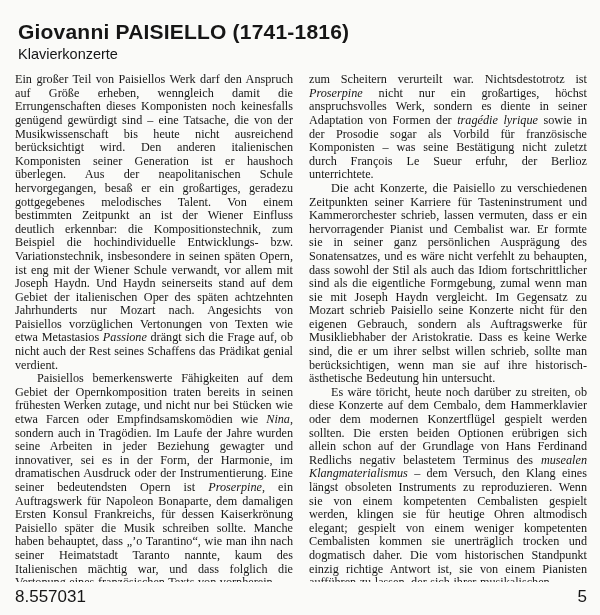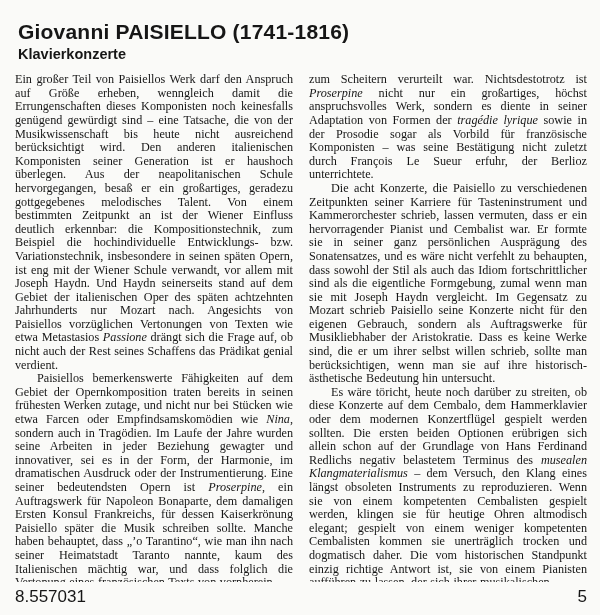--- a/index.html
+++ b/index.html
@@ -15,21 +15,21 @@
     padding: 20px 13px 8px 15px;
     display: flex; flex-direction: column;
   }
   header { margin-left: 3px; font-family: "Liberation Sans", sans-serif; }
   .title {
     margin: 0; font-size: 21px; line-height: 1.12;
     font-weight: bold; letter-spacing: 0.2px;
   }
   .subtitle {
     margin: 2px 0 0 0; font-size: 14.5px; line-height: 1.15;
-    font-weight: bold;
+    font-weight: normal;
   }
   main.columns {
     flex: 1 1 auto;
     display: flex; gap: 16px;
     margin-top: 11px;
     overflow: hidden;
   }
   .col {
     flex: 1 1 0;
     text-align: justify;

